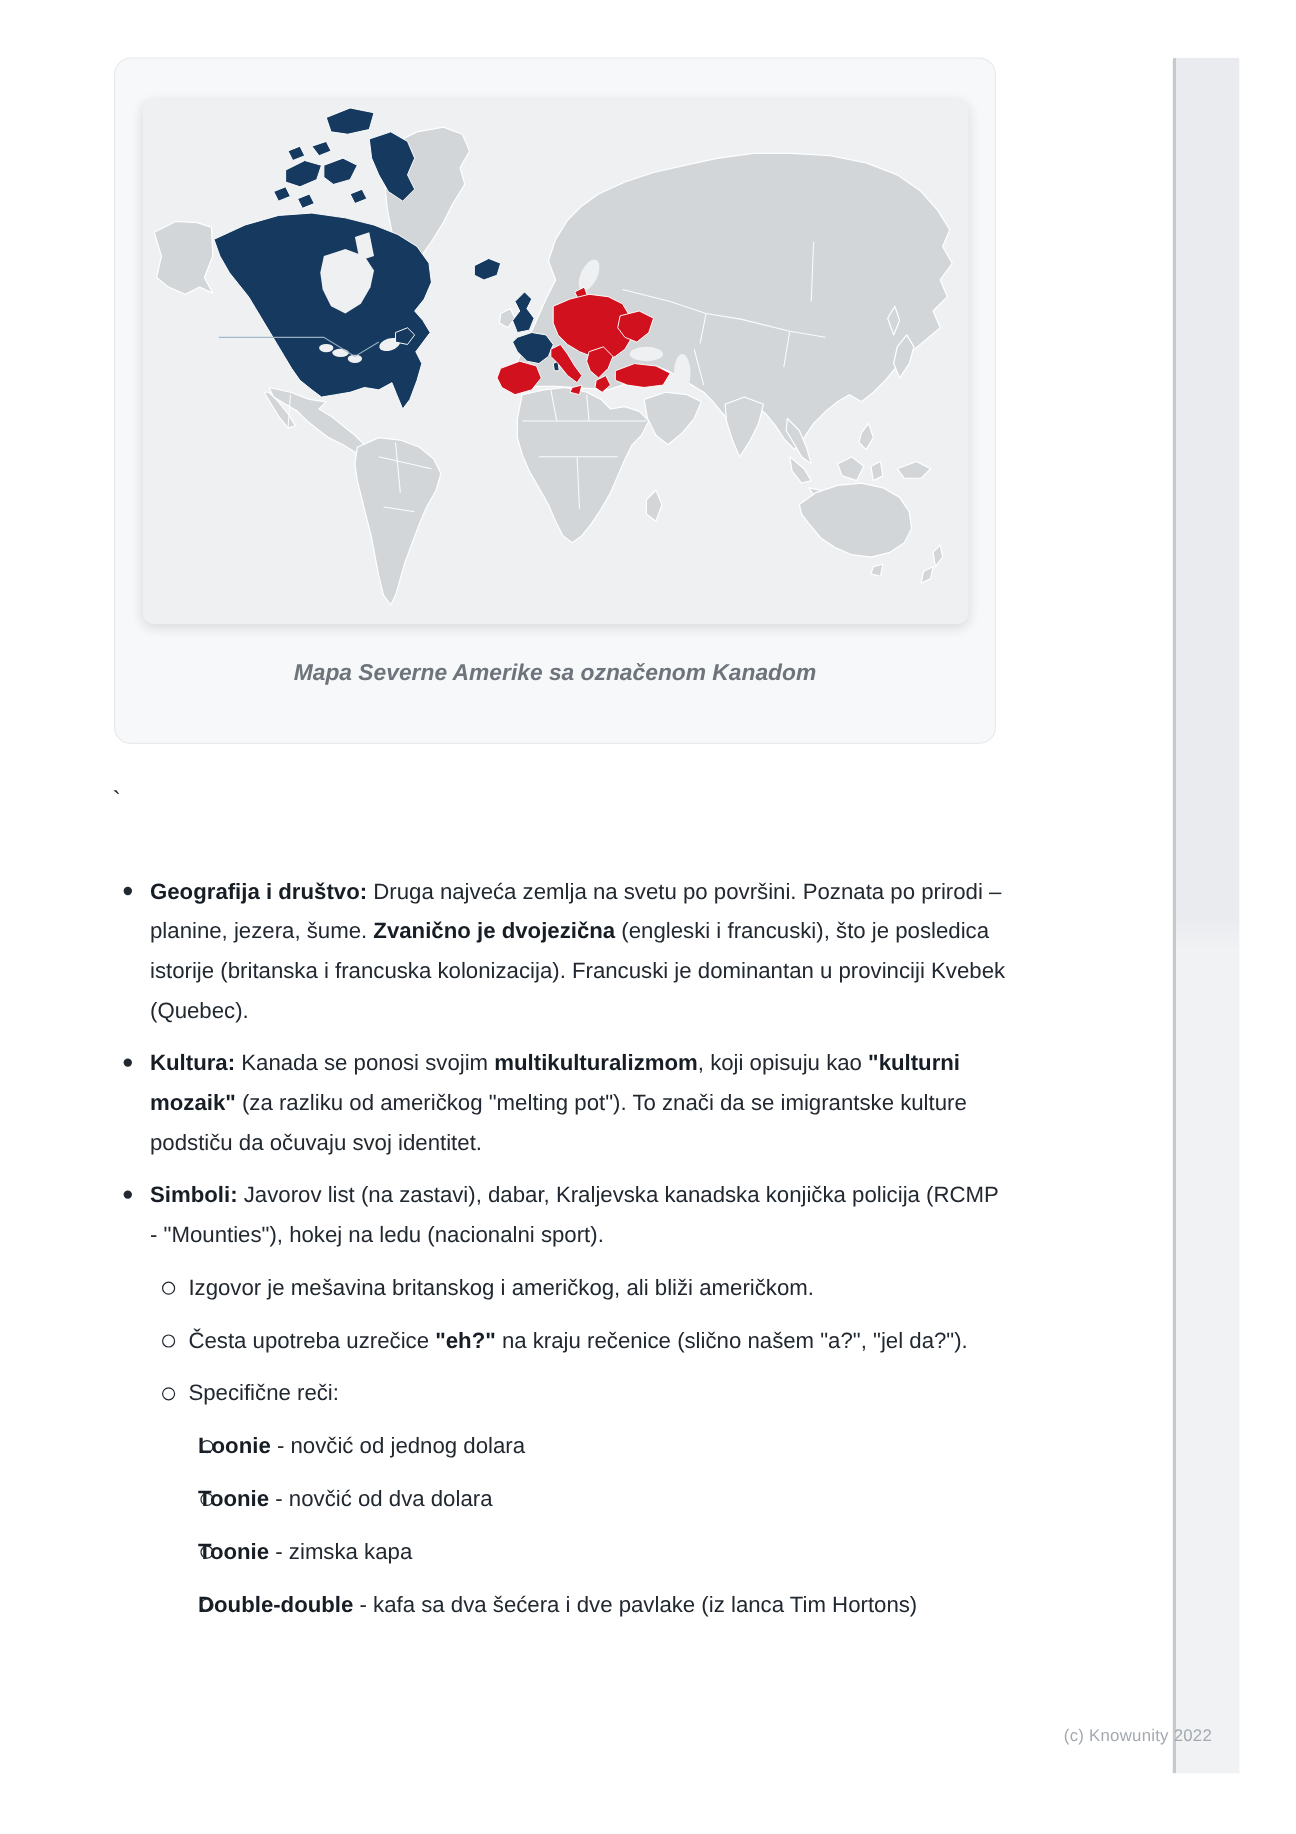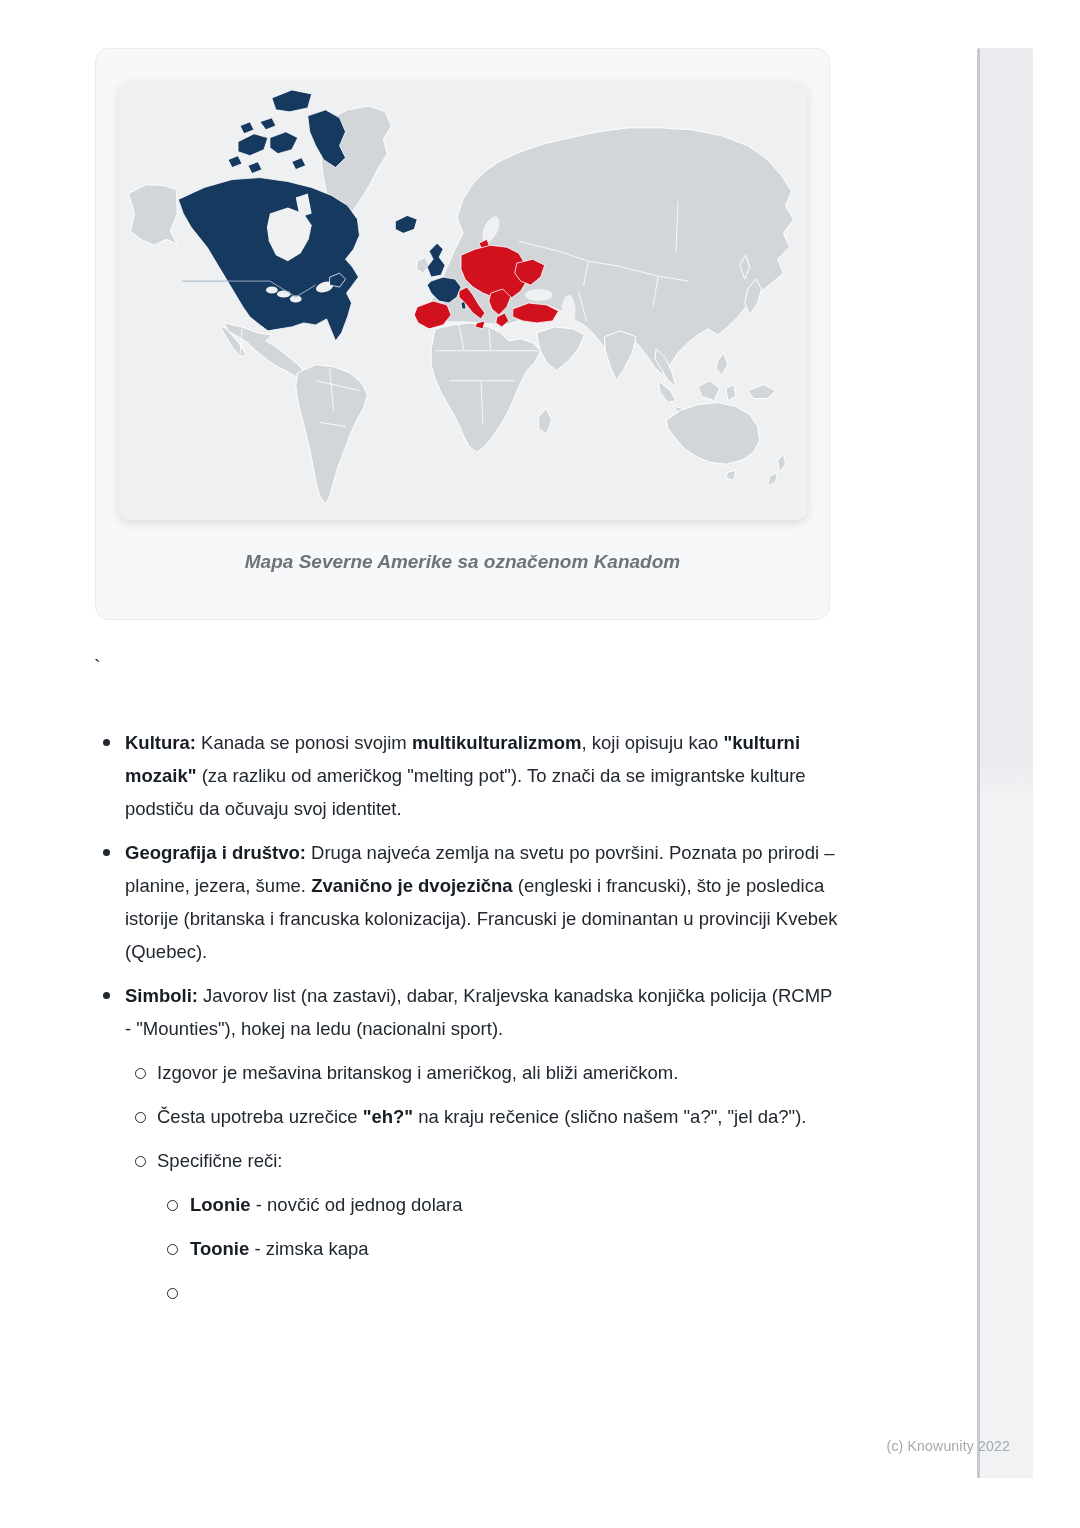--- a/index.html
+++ b/index.html
@@ -32,21 +32,21 @@
   .usca-border{fill:none;stroke:#9fb3c8;stroke-width:1;opacity:.95;}
   .caption{
     position:absolute;left:0;right:0;top:502px;text-align:center;
     font-style:italic;font-size:19px;color:var(--muted);font-weight:bold;
   }
   .stray{position:absolute;left:94px;top:656px;font-size:20px;color:var(--text);}
   .list{position:absolute;left:95px;top:726px;width:745px;font-size:18.5px;line-height:33px;}
   .item{display:flex;margin-bottom:11px;}
   .item.l1{padding-left:6px;}
   .item.l2{padding-left:38px;justify-content:flex-end;}
-  .item.l3{padding-left:70px;}
+  .item.l3{padding-left:70px;flex-direction:column;}
   .marker{flex:0 0 auto;width:24px;position:relative;}
   .item.l3 .marker{width:25px;}
   .disc::before{
     content:"";position:absolute;left:2px;top:13px;width:7px;height:7px;
     border-radius:50%;background:var(--text);
   }
   .ring::before{
     content:"";position:absolute;left:2px;top:12px;width:9px;height:9px;
     border-radius:50%;border:1.8px solid var(--text);
   }
@@ -173,25 +173,25 @@
     </svg>
   </div>
   <div class="caption">Mapa Severne Amerike sa označenom Kanadom</div>
 </div>
 
 <div class="stray">`</div>
 
 <div class="list">
     <div class="item l1">
       <span class="marker disc"></span>
-      <p class="runs"><strong>Kultura:</strong><span> Kanada se ponosi svojim </span><strong>multikulturalizmom</strong><span>, koji opisuju kao </span><strong>"kulturni mozaik"</strong><span> (za razliku od američkog "melting pot"). To znači da se imigrantske kulture podstiču da očuvaju svoj identitet.</span></p>
+      <p class="runs"><strong>Geografija i društvo:</strong><span> Druga najveća zemlja na svetu po površini. Poznata po prirodi – planine, jezera, šume. </span><strong>Zvanično je dvojezična</strong><span> (engleski i francuski), što je posledica istorije (britanska i francuska kolonizacija). Francuski je dominantan u provinciji Kvebek (Quebec).</span></p>
     </div>
     <div class="item l1">
       <span class="marker disc"></span>
-      <p class="runs"><strong>Geografija i društvo:</strong><span> Druga najveća zemlja na svetu po površini. Poznata po prirodi – planine, jezera, šume. </span><strong>Zvanično je dvojezična</strong><span> (engleski i francuski), što je posledica istorije (britanska i francuska kolonizacija). Francuski je dominantan u provinciji Kvebek (Quebec).</span></p>
+      <p class="runs"><strong>Kultura:</strong><span> Kanada se ponosi svojim </span><strong>multikulturalizmom</strong><span>, koji opisuju kao </span><strong>"kulturni mozaik"</strong><span> (za razliku od američkog "melting pot"). To znači da se imigrantske kulture podstiču da očuvaju svoj identitet.</span></p>
     </div>
     <div class="item l1">
       <span class="marker disc"></span>
       <p class="runs"><strong>Simboli:</strong><span> Javorov list (na zastavi), dabar, Kraljevska kanadska konjička policija (RCMP - "Mounties"), hokej na ledu (nacionalni sport).</span></p>
     </div>
     <div class="item l2">
       <span class="marker ring"></span>
       <p class="runs"><span>Izgovor je mešavina britanskog i američkog, ali bliži američkom.</span></p>
     </div>
     <div class="item l2">
@@ -201,22 +201,27 @@
     <div class="item l2">
       <span class="marker ring"></span>
       <p class="runs"><span>Specifične reči:</span></p>
     </div>
     <div class="item l3">
       <span class="marker ring"></span>
       <p class="runs"><strong>Loonie</strong><span> - novčić od jednog dolara</span></p>
     </div>
     <div class="item l3">
       <span class="marker ring"></span>
+      <p class="runs"><strong>Toonie</strong><span> - novčić od dva dolara</span></p>
+    </div>
+    <div class="item l3">
+      <span class="marker ring"></span>
       <p class="runs"><strong>Toonie</strong><span> - zimska kapa</span></p>
     </div>
     <div class="item l3">
       <span class="marker ring"></span>
+      <p class="runs"><strong>Double-double</strong><span> - kafa sa dva šećera i dve pavlake (iz lanca Tim Hortons)</span></p>
     </div>
   </div>
 
 <div class="side-strip"></div>
 
 <div class="watermark">(c) Knowunity 2022</div>
 
 </body></html>

